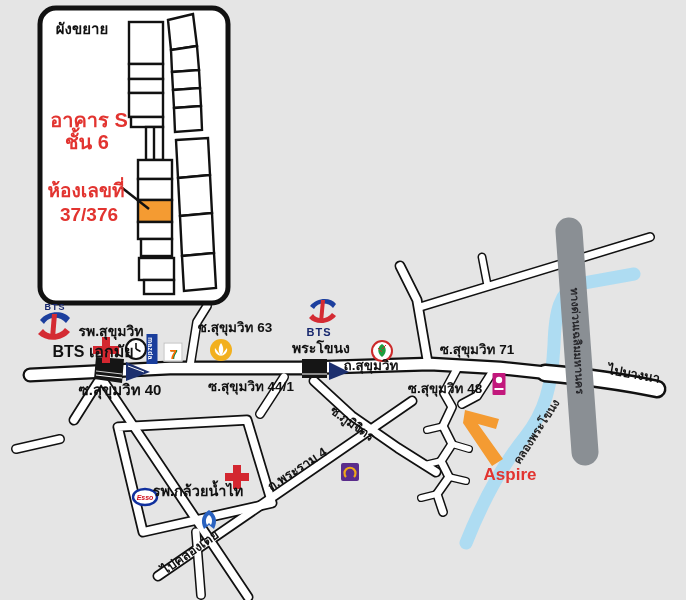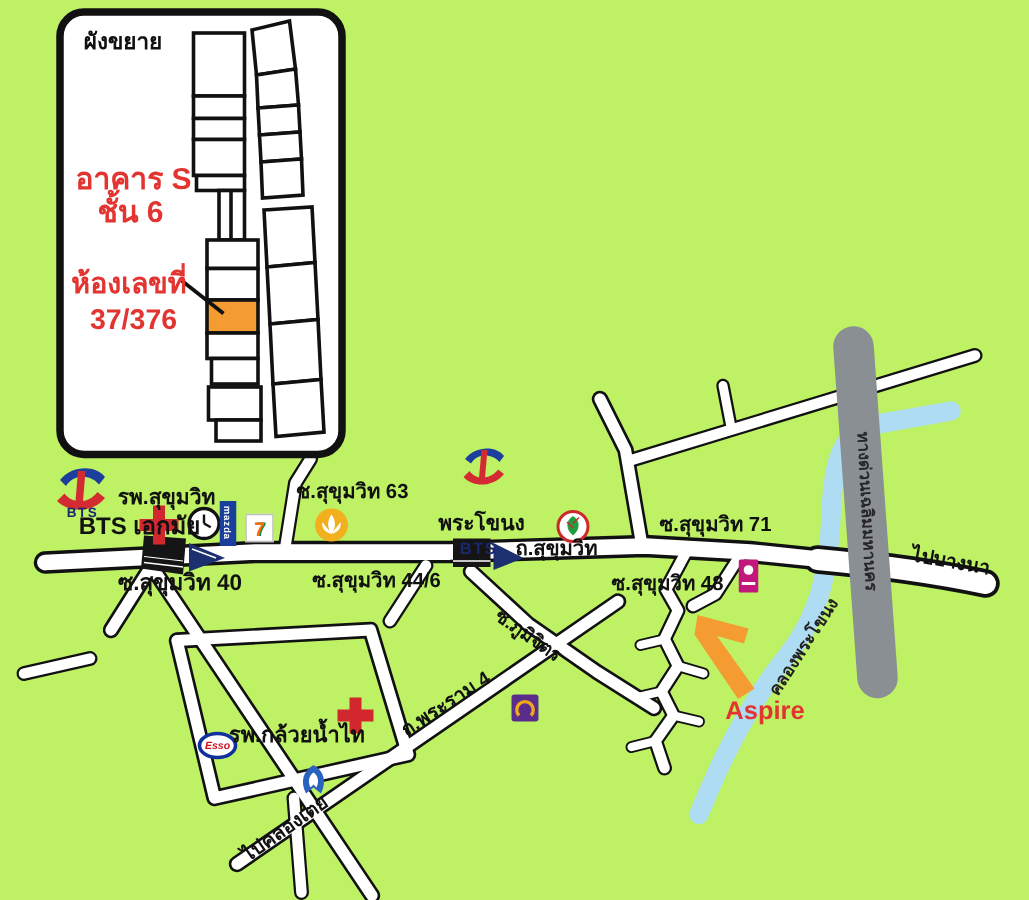--- a/index.html
+++ b/index.html
@@ -1,22 +1,22 @@
 <!DOCTYPE html>
 <html><head>
 <meta charset="utf-8">
 <style>
   html,body{margin:0;padding:0;background:#fff;}
-  #canvas{position:relative;width:686px;height:600px;background:#bef264;overflow:hidden;
+  #canvas{position:relative;width:686px;height:600px;background:#e5e5e5;overflow:hidden;
           font-family:"Liberation Sans",sans-serif;}
   svg{position:absolute;left:0;top:0;}
   .lbl{position:absolute;font-weight:bold;white-space:nowrap;color:#111;
        transform:translate(-50%,-50%);line-height:1;}
   .red{color:#e23430;}
-  .navy{color:#18286e;margin-top:35px;}
+  .navy{color:#18286e;}
   .mazda{position:absolute;width:11px;height:30px;background:#1a3e9c;transform:translate(-50%,-50%);}
   .mazda span{position:absolute;left:-7px;top:11px;color:#fff;font-size:6.5px;font-weight:bold;
        transform:rotate(90deg);letter-spacing:.5px;}
   .seven{position:absolute;width:17px;height:17px;background:#fff;border:1px solid #bdbdbd;
        transform:translate(-50%,-50%);text-align:center;}
   .seven .s7{position:relative;font-size:13px;font-weight:bold;color:#ff6a00;top:1px;
        text-shadow:1px 0 0 #0a8a3c;}
 </style>
 </head>
 <body>
@@ -175,21 +175,21 @@
 
 <div class="lbl navy" style="left:55px;top:307px;font-size:9px;letter-spacing:1px;">BTS</div>
 <div class="lbl" style="left:56px;top:352px;font-size:16px;margin-left:37px;">BTS เอกมัย</div>
 <div class="lbl" style="left:111px;top:331px;font-size:14px;">รพ.สุขุมวิท</div>
 <div class="lbl" style="left:235px;top:328px;font-size:13.5px;">ซ.สุขุมวิท 63</div>
 <div class="lbl navy" style="left:319px;top:332px;font-size:11px;letter-spacing:1px;">BTS</div>
 <div class="lbl" style="left:321px;top:348px;font-size:14px;">พระโขนง</div>
 <div class="lbl" style="left:371px;top:366px;font-size:13.5px;">ถ.สุขุมวิท</div>
 <div class="lbl" style="left:477px;top:350px;font-size:13.5px;">ซ.สุขุมวิท 71</div>
 <div class="lbl" style="left:120px;top:389px;font-size:15px;">ซ.สุขุมวิท 40</div>
-<div class="lbl" style="left:251px;top:387px;font-size:13.5px;">ซ.สุขุมวิท 44/6</div>
+<div class="lbl" style="left:251px;top:387px;font-size:13.5px;">ซ.สุขุมวิท 44/1</div>
 <div class="lbl" style="left:445px;top:389px;font-size:13.5px;">ซ.สุขุมวิท 48</div>
 <div class="lbl" style="left:352px;top:424px;font-size:12.5px;transform:translate(-50%,-50%) rotate(35deg);">ซ.ภูมิจิตร</div>
 <div class="lbl" style="left:297px;top:469px;font-size:13px;transform:translate(-50%,-50%) rotate(-33deg);">ถ.พระราม 4</div>
 <div class="lbl" style="left:198px;top:491px;font-size:14.5px;">รพ.กล้วยน้ำไท</div>
 <div class="lbl" style="left:190px;top:552px;font-size:13px;transform:translate(-50%,-50%) rotate(-35deg);">ไปคลองเตย</div>
 <div class="lbl" style="left:634px;top:374px;font-size:13px;transform:translate(-50%,-50%) rotate(10deg);">ไปบางนา</div>
 <div class="lbl" style="left:577px;top:341px;font-size:11px;color:#26262a;transform:translate(-50%,-50%) rotate(87deg);">ทางด่วนเฉลิมมหานคร</div>
 <div class="lbl" style="left:537px;top:432px;font-size:11.5px;color:#222;transform:translate(-50%,-50%) rotate(-57deg);">คลองพระโขนง</div>
 <div class="lbl red" style="left:510px;top:474px;font-size:17px;">Aspire</div>
 

